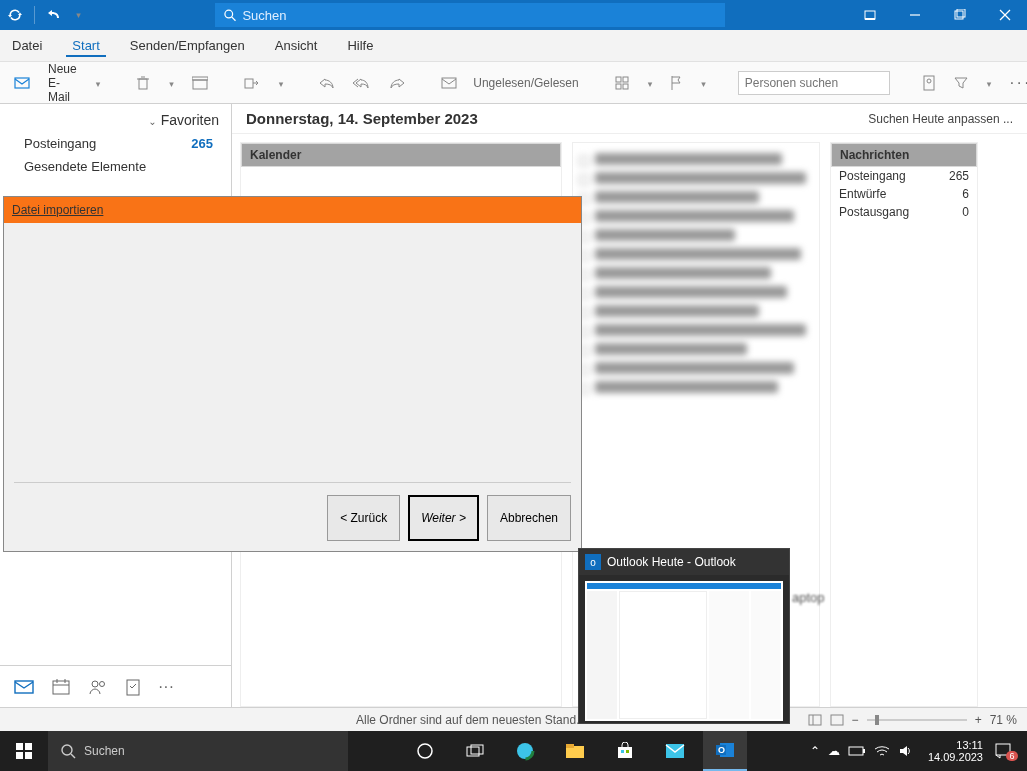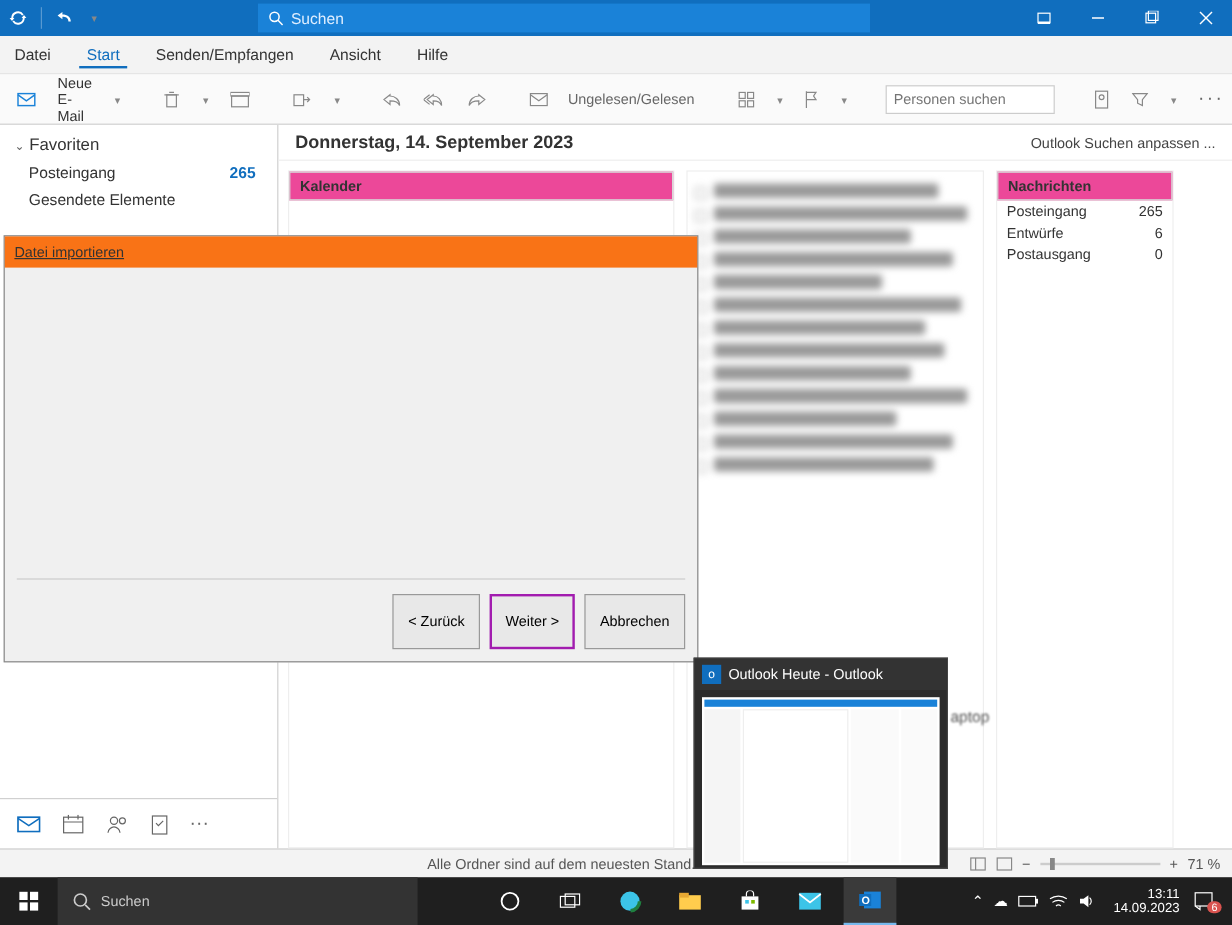--- a/index.html
+++ b/index.html
@@ -20,39 +20,39 @@
 .menubar { height: 32px; background: #f3f3f3; border-bottom: 1px solid #e1e1e1; display: flex; align-items: center; padding: 0 6px; gap: 18px; }
 .menubar .mitem { padding: 4px 6px; font-size: 13px; color: #333; }
 .menubar .mitem.active { color: #106ebe; border-bottom: 2.5px solid #106ebe; padding-bottom: 2px; }
 
 
 .toolbar { height: 42px; background: #fafafa; border-bottom: 1px solid #d0d0d0; display: flex; align-items: center; padding: 0 10px; gap: 10px; }
 .toolbar .tbtn { display: flex; align-items: center; gap: 16px; color: #666; padding: 4px; }
 .toolbar .spacer { width: 1px; height: 24px; background: #ddd; margin: 0 4px; }
 .toolbar .newmail { color: #333; }
 .toolbar .newmail .env { color: #106ebe; }
-.toolbar input[type=text] { width: 141px; height: 24px; border: 1px solid #ccc; padding: 0 6px; font-size: 12px; color: #888; }
+.toolbar input[type=text] { width: 152px; height: 24px; border: 1px solid #ccc; padding: 0 6px; font-size: 12px; color: #888; }
 .drop::after { content: "▾"; font-size: 9px; margin-left: 3px; color: #888; }
 
 
 .main { display: flex; height: calc(100% - 30px - 32px - 42px - 24px - 40px); position: relative; }
 .sidebar { width: 232px; border-right: 1px solid #d0d0d0; display: flex; flex-direction: column; }
 .sb-top { flex: 1; overflow: hidden; }
-.sb-head { padding: 8px 12px 4px; font-size: 14px; color: #333; display: flex; align-items: center; justify-content: flex-start; }
+.sb-head { padding: 8px 12px 4px; font-size: 14px; color: #333; display: flex; align-items: center; justify-content: flex-end; }
 .sb-head .coll { font-size: 10px; color: #666; margin-right: 4px; }
 .sb-item { display: flex; justify-content: space-between; padding: 4px 18px 4px 24px; font-size: 13px; color: #333; }
 .sb-item .count { color: #106ebe; font-weight: 600; }
 .sb-collapse { color: #999; font-size: 12px; position: absolute; top: 110px; left: 214px; }
 
 .content { flex: 1; display: flex; flex-direction: column; }
 .datebar { padding: 6px 14px; font-size: 15px; font-weight: 600; color: #333; display: flex; justify-content: space-between; align-items: center; border-bottom: 1px solid #eee; }
 .datebar .custom { font-size: 12px; font-weight: normal; color: #444; }
 .panels { flex: 1; display: flex; gap: 10px; padding: 8px 8px 0 8px; }
 .panel { border: 1px solid #eee; }
-.panel .phead { background: #ec4899; border: 1px solid #d8d8d8; padding: 4px 8px; font-size: 12px; color: #333; font-weight: 600; }
+.panel .phead { background: #a3a3a3; border: 1px solid #d8d8d8; padding: 4px 8px; font-size: 12px; color: #333; font-weight: 600; }
 .left-panel { width: 322px; }
 .mid-panel { width: 248px; }
 .mid-panel .blur-list { padding: 10px 6px; filter: blur(3px); color: #888; line-height: 1.4; font-size: 11px; }
 .mid-panel .blur-list div { display: flex; gap: 6px; margin-bottom: 6px; }
 .mid-panel .blur-list .chk { width: 10px; height: 10px; border: 1px solid #aaa; margin-top: 3px; flex-shrink: 0; }
 .mid-panel .blur-list .txt { height: 12px; background: #999; border-radius: 2px; }
 .right-panel { width: 148px; margin-right: 4px; }
 .right-panel .row { display: flex; justify-content: space-between; padding: 2px 8px; font-size: 12px; color: #333; }
 
 
@@ -61,21 +61,21 @@
 .dialog .dbody { display: flex; gap: 8px; padding: 30px 10px 10px 10px; }
 .dialog .wizimg { width: 127px; height: 234px; background: linear-gradient(160deg, #0a4fa3 0%, #0d63c8 50%, #3a8fe0 100%); position: relative; overflow: hidden; }
 .wizimg svg { position: absolute; top: 30px; left: 10px; }
 .dialog .filesel { border: 2px solid red; padding: 4px 4px 100px 4px; width: 290px; }
 .dialog .filesel .lbl { font-size: 12px; color: #333; margin-bottom: 2px; }
 .dialog .filesel .listbox { background: #fff; border: 1px solid #999; height: 96px; }
 .dialog .filesel .opt { padding: 1px 4px; font-size: 12px; }
 .dialog .filesel .opt.sel { background: #0078d7; color: #fff; }
 .dialog .dfoot { position: absolute; bottom: 10px; right: 10px; display: flex; gap: 8px; border-top: 1px solid #ccc; padding-top: 12px; width: calc(100% - 20px); justify-content: flex-end; left: 10px; }
 .dialog .dfoot button { padding: 3px 12px; font-size: 12px; background: #e8e8e8; border: 1px solid #999; }
-.dialog .dfoot button.next { border: 2px solid #a21caf; padding: 14px 11px; }
+.dialog .dfoot button.next { border: 2px solid #000000; padding: 14px 11px; font-style: italic; }
 
 
 .thumb { position: absolute; left: 578px; top: 548px; width: 212px; height: 176px; background: #2b2b2b; border: 1px solid #444; z-index: 6; }
 .thumb .thead { height: 26px; display: flex; align-items: center; padding: 0 6px; gap: 6px; color: #fff; font-size: 12px; background: #333; }
 .thumb .thead .ticon { width: 16px; height: 16px; background: #106ebe; color: #fff; display: flex; align-items: center; justify-content: center; font-size: 10px; }
 .thumb .tbody { margin: 6px; background: #fff; height: 140px; font-size: 5px; color: #888; padding: 2px; overflow: hidden; }
 
 
 .sb-bottom { height: 42px; border-top: 1px solid #d0d0d0; display: flex; align-items: center; gap: 18px; padding: 0 14px; }
 .sb-bottom .navicon { color: #666; font-size: 16px; }
@@ -298,21 +298,21 @@
             <path d="M4 8l2 2 4-4" fill="none" stroke="#666"></path>
           </svg>
         </span>
       <span class="navicon" style="font-size:16px">···</span>
     </div>
   </div>
 
   <div class="content">
     <div class="datebar">
       <span>Donnerstag, 14. September 2023</span>
-      <span class="custom">Outlook Suchen anpassen ...</span>
+      <span class="custom">Suchen Heute anpassen ...</span>
     </div>
     <div class="panels">
       <div class="panel left-panel">
         <div class="phead">Kalender</div>
       </div>
       <div class="panel mid-panel">
         <div class="blur-list">
           <div>
               <span class="chk"></span>
               <span class="txt" style="width:80%"></span>

